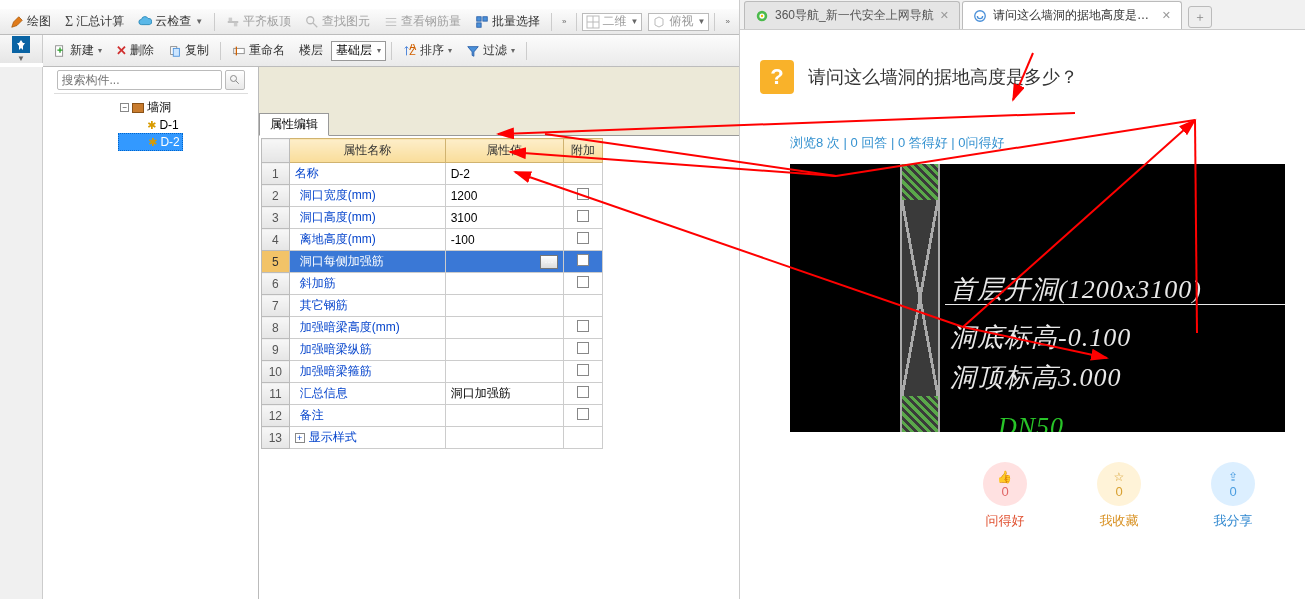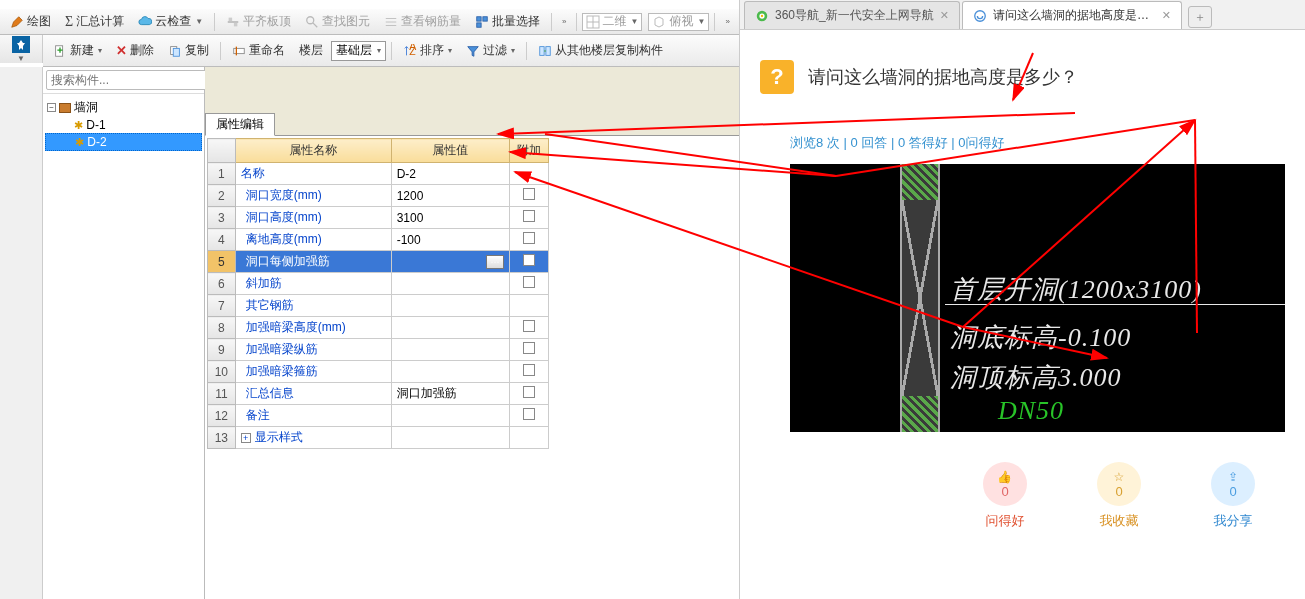--- a/index.html
+++ b/index.html
@@ -23,21 +23,21 @@
 .second-toolbar { height: 32px; background: linear-gradient(#fcfcfc,#eaeaea); border-bottom: 1px solid #bcbcbc; display: flex; align-items: center; padding: 0 4px; gap: 2px; }
 .pin-strip { width: 43px; background: linear-gradient(#f8f8f8,#e6e6e6); border-right: 1px solid #ccc; display: flex; flex-direction: column; align-items:center; padding-top:1px; }
 .pinbox { width: 18px; height: 18px; background: #0a64a4; display:flex;align-items:center;justify-content:center; }
 .second-row { display:flex; }
 .layer-combo { border:1px solid #999; background:#fff; padding:1px 4px; display:inline-flex; align-items:center; gap:4px; height:20px; }
 
 
 .app-body { flex: 1; display: flex; overflow: hidden; }
 .left-strip { width: 43px; background:#f0f0f0; border-right:1px solid #ccc; }
 
-.tree-panel { width: 162px; border-right: 1px solid #bbb; background:#fff; display:flex; flex-direction:column; }
+.tree-panel { width: 216px; border-right: 1px solid #bbb; background:#fff; display:flex; flex-direction:column;align-items:center; }
 .search-row { padding: 3px; border-bottom: 1px solid #ddd; display:flex; align-items:center; }
 .search-row input { flex:1; border:1px solid #bbb; padding:2px 4px; color:#999; border-radius:2px; height:20px; }
 .search-row .btn { width:20px;height:20px; border:1px solid #bbb; background:linear-gradient(#fff,#e8e8e8); margin-left:3px; border-radius:2px; display:flex;align-items:center;justify-content:center; }
 .tree { padding: 4px 2px; }
 .tree-row { display:flex; align-items:center; padding:1px 2px; gap:3px; cursor:pointer; }
 .tree-row.sel { background:#3399ff; color:#fff; border:1px dotted #0066cc; }
 .tree-ind { display:inline-block; }
 .exp-box { width:9px;height:9px;border:1px solid #888;display:inline-flex;align-items:center;justify-content:center;font-size:8px;line-height:1;background:#fff;color:#333; }
 .gear { color:#d89b00; font-size:11px; }
 .folder-ic { width:12px;height:10px;background:#c97c2e;border:1px solid #8a5218;display:inline-block; }
@@ -266,30 +266,20 @@
         <span class="tb-btn">
           <span class="mini-icon">
               <svg viewBox="0 0 16 16">
                 <path d="M2 3h12l-5 6v5l-2-1V9z" fill="#4a90d9" stroke="#2a60a9"></path>
               </svg>
             </span>
           <span>过滤</span>
           <span class="tb-dd">▾</span>
         </span>
         <span class="tb-sep"></span>
-        <span class="tb-btn">
-          <span class="mini-icon">
-              <svg viewBox="0 0 16 16">
-                <rect x="2" y="3" width="5" height="10" fill="#cde6ff" stroke="#4a90d9"></rect>
-                <rect x="9" y="3" width="5" height="10" fill="#cde6ff" stroke="#4a90d9"></rect>
-                <path d="M7 8h2" stroke="#2a9d2a"></path>
-              </svg>
-            </span>
-          <span>从其他楼层复制构件</span>
-        </span>
       </div>
     </div>
 
     <div class="app-body">
       <div class="left-strip"></div>
 
       <div class="tree-panel">
         <div class="search-row">
           <input type="text" placeholder="搜索构件..." style="">
           <span class="btn">
@@ -453,21 +443,21 @@
 
       <div class="cad">
         <div class="wall">
           <div class="cross1"></div>
             <div class="cross2"></div>
         </div>
         <div class="cad-line" style="left:155px; top:140px; width:340px;"></div>
         <div class="cad-txt" style="left:160px; top:108px;">首层开洞(1200x3100)</div>
         <div class="cad-txt" style="left:160px; top:156px;">洞底标高-0.100</div>
         <div class="cad-txt" style="left:160px; top:196px;">洞顶标高3.000</div>
-        <div class="cad-txt dn" style="left:208px; top:232px;font-style:italic;">DN50</div>
+        <div class="cad-txt dn" style="left:208px; top:248px;font-style:italic;">DN50</div>
       </div>
 
       <div class="actions">
         <div class="act">
           <div class="circ c-red">
             <span>👍</span>
               <span class="num">0</span>
           </div>
           <span class="lbl l-red">问得好</span>
         </div>

